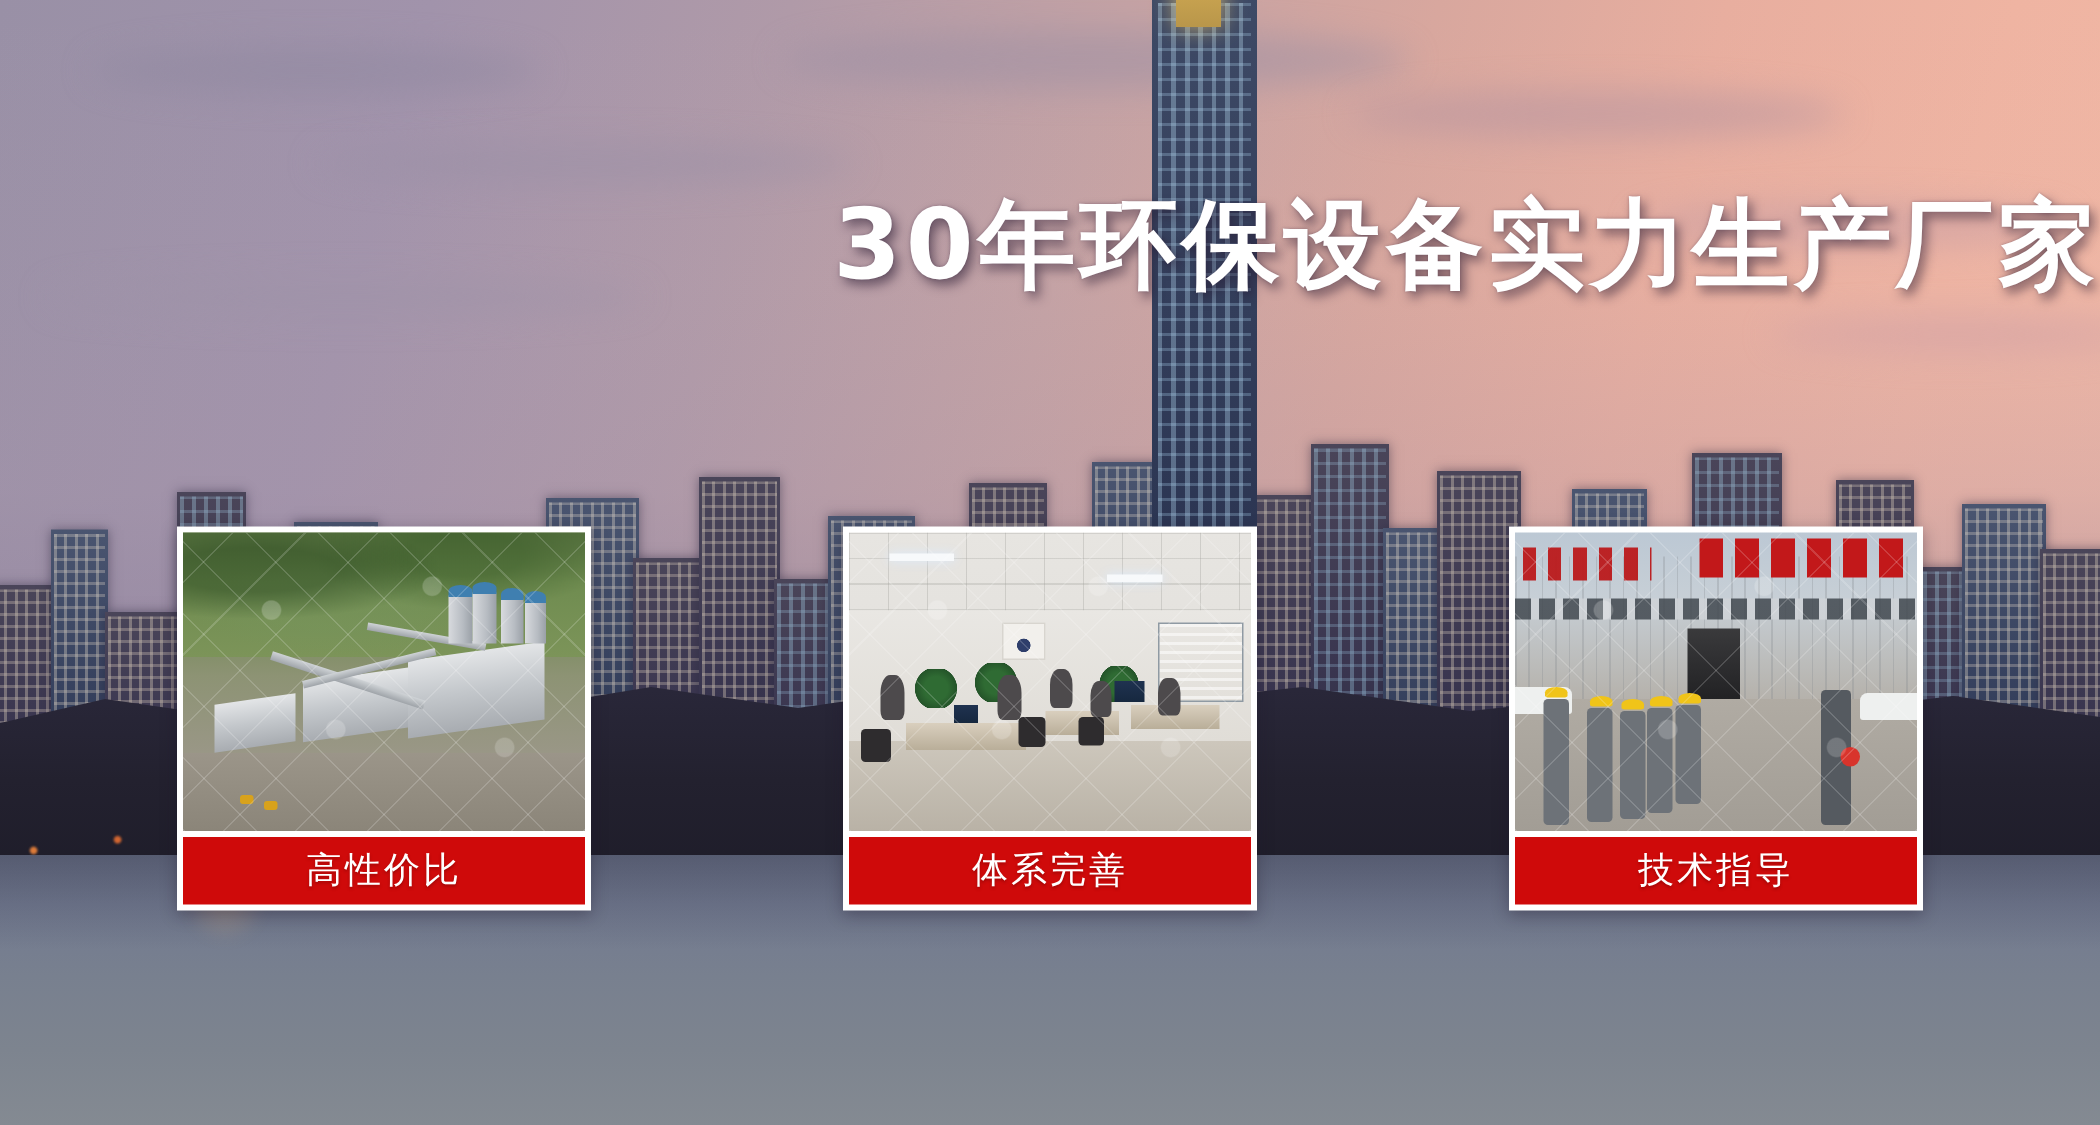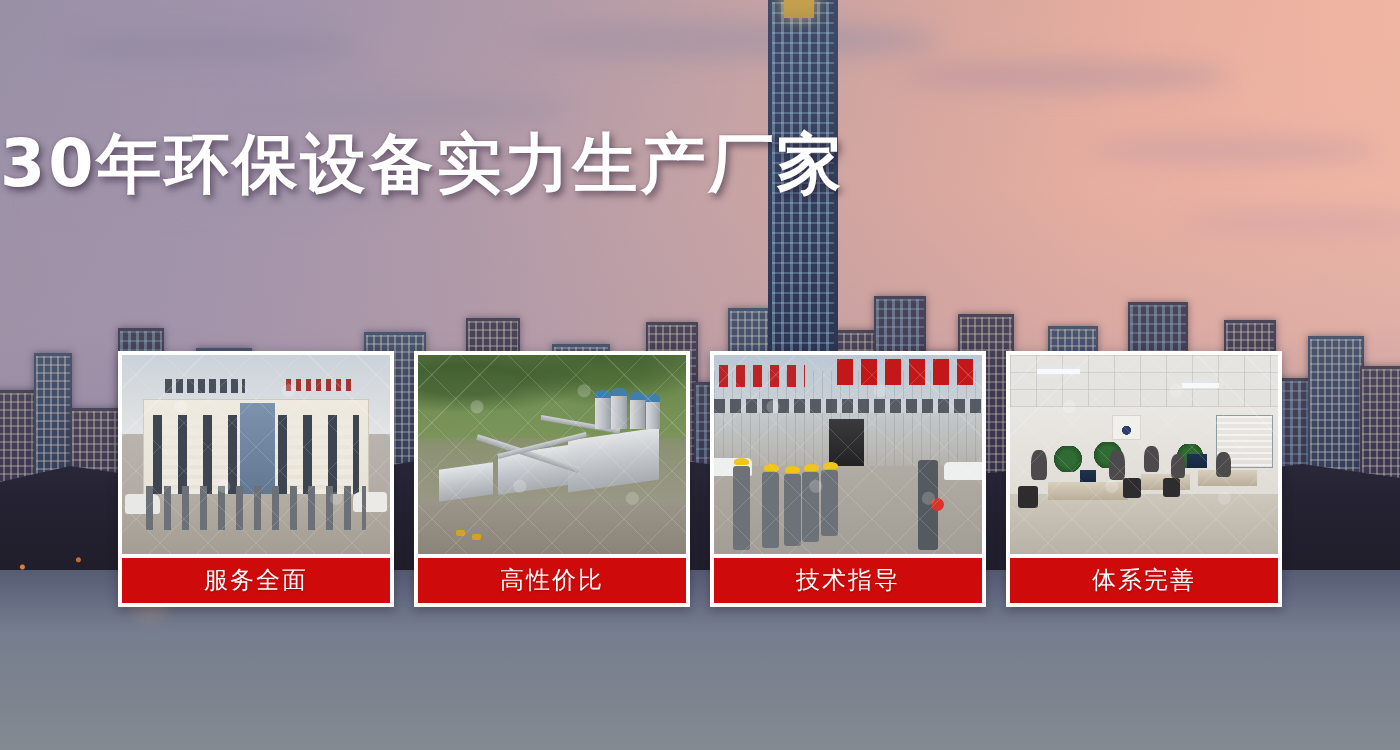--- a/index.html
+++ b/index.html
@@ -143,21 +143,21 @@
     background: radial-gradient(ellipse at center, rgba(255,190,120,.30), rgba(255,190,120,0) 70%);
     z-index: 9;
     filter: blur(4px);
   }
 
   
   .headline {
     position: absolute;
     left: 0; right: 0; top: 131px;
     z-index: 20;
-    text-align: left;
+    text-align: right;
     color: #ffffff;
     font-size: 65px;
     font-weight: bold;
     letter-spacing: 3px;
     line-height: 1;
     text-shadow: 3px 4px 7px rgba(40,25,50,.55), 0 0 2px rgba(60,40,70,.35);
     white-space: nowrap;
   }
 
   .subbanner {
@@ -435,36 +435,20 @@
   <div class="treeline"></div>
   <div class="shorelights"></div>
   <div class="water"></div>
   <div class="water-glow"></div>
 
   <div class="headline">30年环保设备实力生产厂家</div>
 
 
   <div class="cards">
 
-    <div class="card">
-      <div class="card-photo p1">
-        <div class="sky1"></div>
-        <div class="bld"></div>
-        <div class="sign"></div>
-        <div class="phone"></div>
-        <div class="atrium"></div>
-        <div class="ground"></div>
-        <div class="car-l"></div>
-        <div class="car-r"></div>
-        <div class="row"></div>
-        <div class="wm"></div>
-        <div class="wm-dots"></div>
-      </div>
-      <div class="card-caption">服务全面</div>
-    </div>
 
     <div class="card">
       <div class="card-photo p2">
         <div class="fields"></div>
         <div class="yard"></div>
         <div class="shed" style="left:56%; top:40%; width:34%; height:26%;"></div>
         <div class="shed" style="left:30%; top:48%; width:26%; height:20%;"></div>
         <div class="shed" style="left:8%;  top:56%; width:20%; height:16%;"></div>
         <div class="conveyor" style="left:22%; top:40%; width:40%; height:6px; transform: rotate(18deg);"></div>
         <div class="conveyor" style="left:30%; top:50%; width:34%; height:5px; transform: rotate(-14deg);"></div>
@@ -480,48 +464,20 @@
           </div>
         <div class="silo" style="left:85%; top:22%; width:14px; height:15%;">
             <div class="silo-top"></div>
           </div>
         <div class="exc" style="left:14%; bottom:9%;"></div>
         <div class="exc" style="left:20%; bottom:7%;"></div>
         <div class="wm"></div>
         <div class="wm-dots"></div>
       </div>
       <div class="card-caption">高性价比</div>
-    </div>
-
-    <div class="card">
-      <div class="card-photo p4">
-        <div class="wallf"></div>
-        <div class="redtxt"></div>
-        <div class="redtxt2"></div>
-        <div class="winstrip"></div>
-        <div class="door"></div>
-        <div class="gnd"></div>
-        <div class="carw" style="left:-2%; top:52%; width:16%; height:9%;"></div>
-        <div class="carw" style="right:-2%; top:54%; width:16%; height:9%;"></div>
-        <div class="wkr" style="left:7%;  top:56%; height:42%;"></div>
-        <div class="hat" style="left:7.5%; top:52%;"></div>
-        <div class="wkr" style="left:18%; top:59%; height:38%;"></div>
-        <div class="hat" style="left:18.5%;top:55%;"></div>
-        <div class="wkr" style="left:26%; top:60%; height:36%;"></div>
-        <div class="hat" style="left:26.5%;top:56%;"></div>
-        <div class="wkr" style="left:33%; top:59%; height:35%;"></div>
-        <div class="hat" style="left:33.5%;top:55%;"></div>
-        <div class="wkr" style="left:40%; top:58%; height:33%;"></div>
-        <div class="hat" style="left:40.5%;top:54%;"></div>
-        <div class="wkr" style="left:76%; top:53%; height:45%; width:20px; background:#555a60;"></div>
-        <div class="ball" style="left:81%; top:72%;"></div>
-        <div class="wm"></div>
-        <div class="wm-dots"></div>
-      </div>
-      <div class="card-caption">技术指导</div>
     </div>
 
     <div class="card">
       <div class="card-photo p3">
         <div class="ceil"></div>
         <div class="lamp" style="left:10%; top:7%;  width:16%;"></div>
         <div class="lamp" style="left:64%; top:14%; width:14%;"></div>
         <div class="wall"></div>
         <div class="win"></div>
         <div class="poster"></div>
@@ -541,14 +497,42 @@
         <div class="pers" style="left:77%; top:49%; width:15px; height:25px;"></div>
         <div class="chair" style="left:3%;  top:66%; width:20px; height:22px;"></div>
         <div class="chair" style="left:42%; top:62%; width:18px; height:20px;"></div>
         <div class="chair" style="left:57%; top:62%; width:17px; height:19px;"></div>
         <div class="wm"></div>
         <div class="wm-dots"></div>
       </div>
       <div class="card-caption">体系完善</div>
     </div>
 
+    <div class="card">
+      <div class="card-photo p4">
+        <div class="wallf"></div>
+        <div class="redtxt"></div>
+        <div class="redtxt2"></div>
+        <div class="winstrip"></div>
+        <div class="door"></div>
+        <div class="gnd"></div>
+        <div class="carw" style="left:-2%; top:52%; width:16%; height:9%;"></div>
+        <div class="carw" style="right:-2%; top:54%; width:16%; height:9%;"></div>
+        <div class="wkr" style="left:7%;  top:56%; height:42%;"></div>
+        <div class="hat" style="left:7.5%; top:52%;"></div>
+        <div class="wkr" style="left:18%; top:59%; height:38%;"></div>
+        <div class="hat" style="left:18.5%;top:55%;"></div>
+        <div class="wkr" style="left:26%; top:60%; height:36%;"></div>
+        <div class="hat" style="left:26.5%;top:56%;"></div>
+        <div class="wkr" style="left:33%; top:59%; height:35%;"></div>
+        <div class="hat" style="left:33.5%;top:55%;"></div>
+        <div class="wkr" style="left:40%; top:58%; height:33%;"></div>
+        <div class="hat" style="left:40.5%;top:54%;"></div>
+        <div class="wkr" style="left:76%; top:53%; height:45%; width:20px; background:#555a60;"></div>
+        <div class="ball" style="left:81%; top:72%;"></div>
+        <div class="wm"></div>
+        <div class="wm-dots"></div>
+      </div>
+      <div class="card-caption">技术指导</div>
+    </div>
+
   </div>
 </div>
 
 </body></html>

